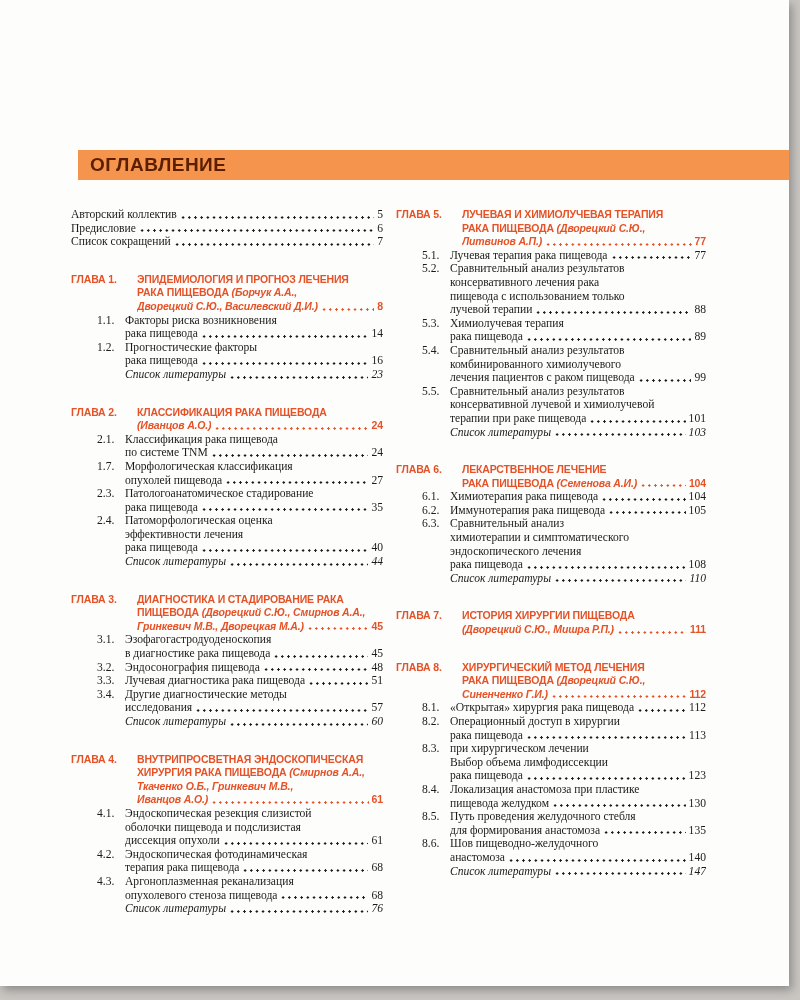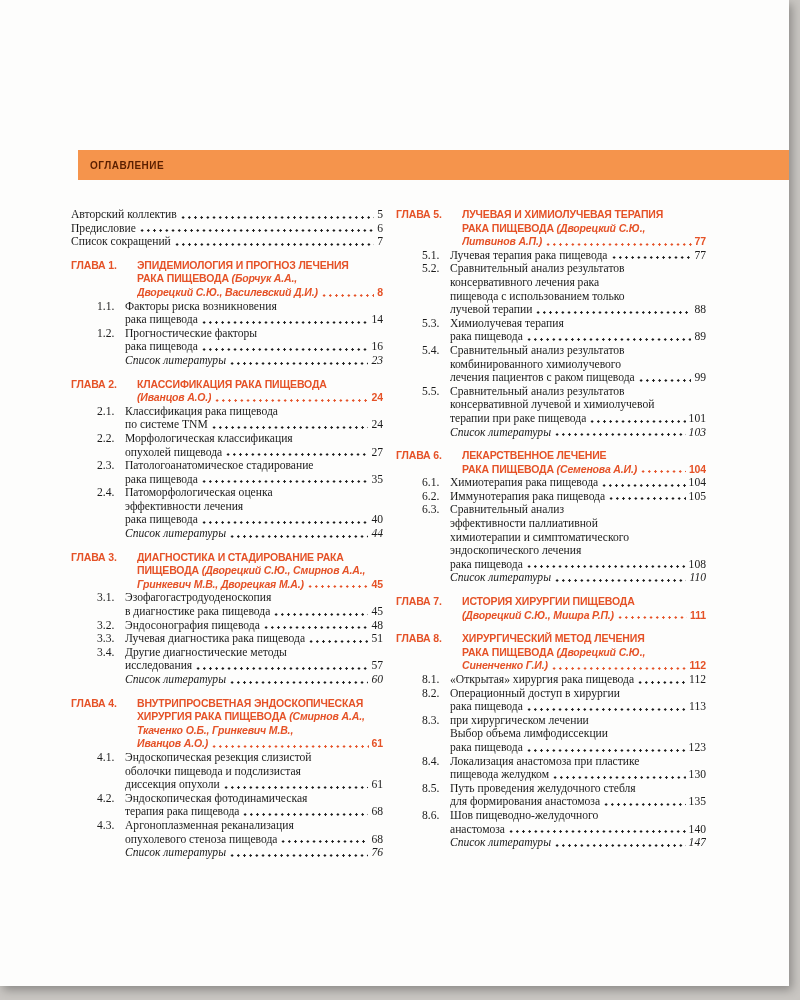--- a/index.html
+++ b/index.html
@@ -17,21 +17,21 @@
   }
   .title-bar {
     position: absolute; left: 78px; top: 150px;
     width: 711px; height: 30px;
     background: var(--bar, #f5944c);
     display: flex; align-items: center;
     padding-left: 12px;
   }
   .title-bar .bar-text {
     font-family: "Liberation Sans", sans-serif;
-    font-weight: bold; font-size: 10px;
+    font-weight: bold; font-size: 19px;
     letter-spacing: .5px;
     color: var(--bar-text, #5b1f00);
   }
   .toc {
     position: absolute; left: 71px; top: 208px;
     width: 636px;
     display: flex; gap: 13px;
   }
   .col { width: 312px; }
   #col-right { width: 310px; }
@@ -48,21 +48,21 @@
     background-position: left bottom;
     background-repeat: repeat-x;
   }
   .pg { flex: none; }
 
   .kind-front { padding-left: 0; }
   .kind-section { padding-left: 54px; }
   .kind-section .label { position: absolute; left: 26px; top: 0; }
   .kind-literature { padding-left: 54px; font-style: italic; }
   .kind-chapter {
-    padding-left: 66px; margin-top: 10px;
+    padding-left: 66px; margin-top: 24px;
     color: var(--accent, #e55227);
     font-family: "Liberation Sans", sans-serif;
     font-weight: bold; font-size: 10.5px;
     letter-spacing: -0.15px;
     line-height: 13.6px;
   }
   .kind-chapter .label { position: absolute; left: 0; top: 0; }
   .seg-authors { font-style: italic; }
   .col > .kind-chapter:first-child { margin-top: 0; }
 </style>
@@ -143,21 +143,21 @@
         <div class="entry kind-section">
           <span class="label">2.1.</span>
           <div class="line"><span class="line-text"><span>Классификация рака пищевода</span></span></div>
           <div class="line last">
             <span class="line-text"><span>по системе TNM</span></span>
             <span class="dots"></span>
             <span class="pg">24</span>
           </div>
         </div>
         <div class="entry kind-section">
-          <span class="label">2.2.</span>
+          <span class="label">1.7.</span>
           <div class="line"><span class="line-text"><span>Морфологическая классификация</span></span></div>
           <div class="line last">
             <span class="line-text"><span>опухолей пищевода</span></span>
             <span class="dots"></span>
             <span class="pg">27</span>
           </div>
         </div>
         <div class="entry kind-section">
           <span class="label">2.3.</span>
           <div class="line"><span class="line-text"><span>Патологоанатомическое стадирование</span></span></div>
@@ -369,21 +369,20 @@
           <span class="label">6.2.</span>
           <div class="line last">
             <span class="line-text"><span>Иммунотерапия рака пищевода</span></span>
             <span class="dots"></span>
             <span class="pg">105</span>
           </div>
         </div>
         <div class="entry kind-section">
           <span class="label">6.3.</span>
           <div class="line"><span class="line-text"><span>Сравнительный анализ</span></span></div>
-          <div class="line"><span class="line-text"><span>эффективности паллиативной</span></span></div>
           <div class="line"><span class="line-text"><span>химиотерапии и симптоматического</span></span></div>
           <div class="line"><span class="line-text"><span>эндоскопического лечения</span></span></div>
           <div class="line last">
             <span class="line-text"><span>рака пищевода</span></span>
             <span class="dots"></span>
             <span class="pg">108</span>
           </div>
         </div>
         <div class="entry kind-literature">
           <div class="line last">

